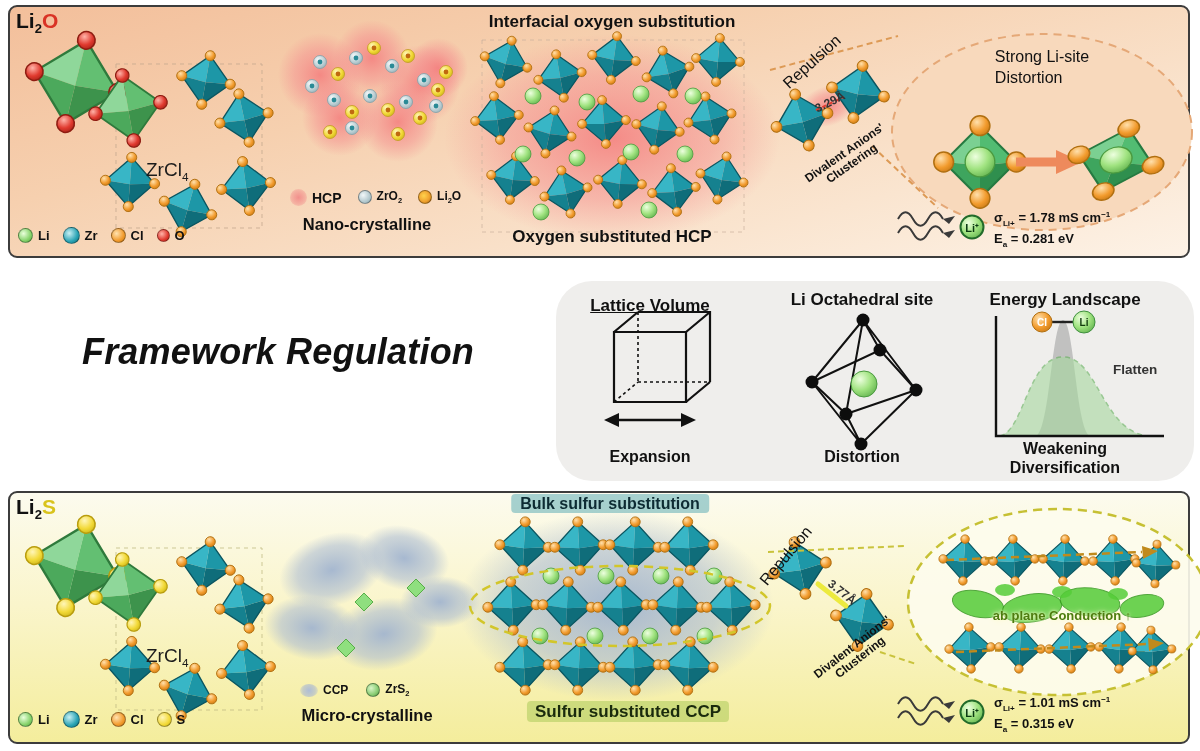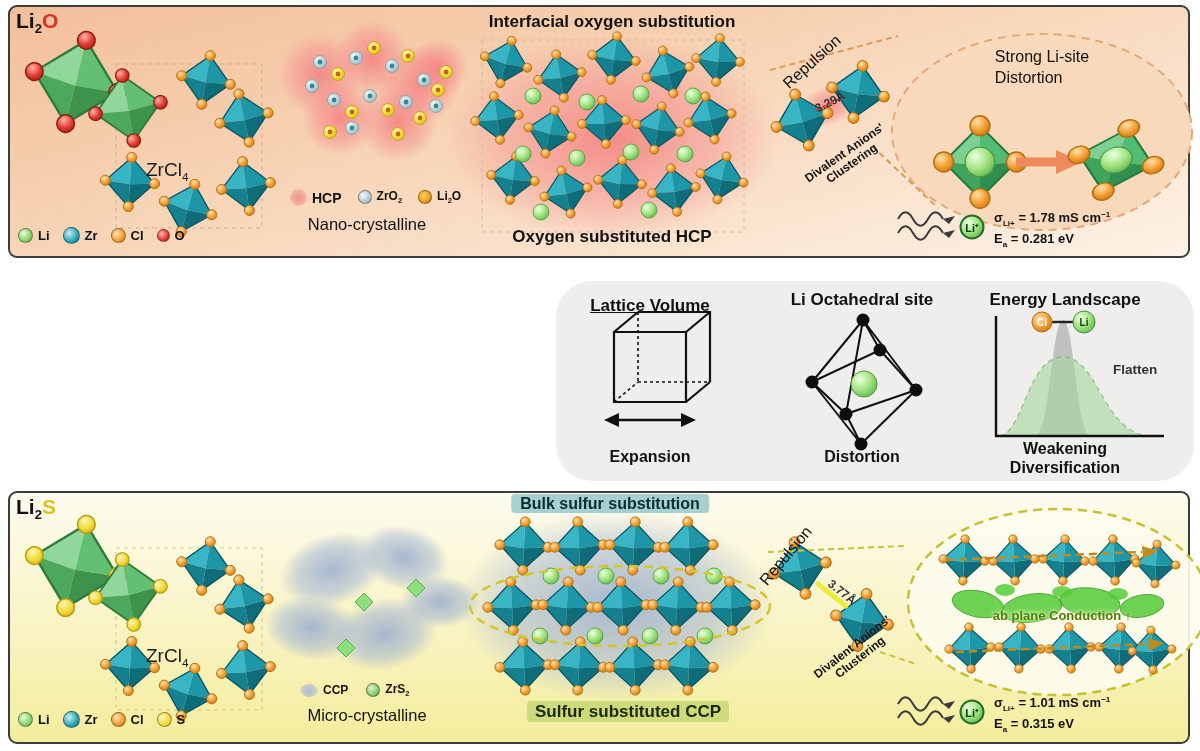--- a/index.html
+++ b/index.html
@@ -9,21 +9,21 @@
          border-radius:9px;box-sizing:border-box;z-index:1;}
   .panel.top{top:5px;background:linear-gradient(165deg,#f3bf9b 0%,#f6d0af 35%,#fae5d0 75%,#fdf2e6 100%);}
   .panel.bottom{top:491px;background:linear-gradient(180deg,#fcfbee 0%,#faf5cb 45%,#f4ed9c 100%);}
   .midbox{position:absolute;left:556px;top:281px;width:638px;height:200px;border-radius:36px;
           background:#efeeec;z-index:1;}
   svg.art{position:absolute;left:0;top:0;z-index:2;pointer-events:none;}
   .txt{position:absolute;z-index:3;white-space:nowrap;}
   .f-formula{font-size:21px;font-weight:700;}
   .f-sub{font-size:0.62em;}
   .f-lattice{font-size:19px;font-weight:500;color:#1c1c1c;margin-top:28px;}
-  .f-caption{font-size:16.5px;font-weight:400;}
+  .f-caption{font-size:16.5px;font-weight:700;}
   .f-title{font-size:17px;font-weight:700;}
   .f-small{font-size:12px;font-weight:600;}
   .f-stat{font-size:13px;font-weight:700;text-align:right;}
   .f-big{font-size:36px;font-weight:800;font-style:italic;line-height:44px;letter-spacing:0.2px;}
   .f-cardtitle{font-size:17px;font-weight:600;}
   .f-cardcap{font-size:16px;font-weight:600;}
   .anion-o{color:#d93325;}
   .anion-s{color:#d9c31c;}
   .legend{display:flex;gap:13px;align-items:center;}
   .li-item{display:flex;gap:5px;align-items:center;font-size:13px;font-weight:600;}
@@ -431,20 +431,21 @@
 
 <div class="txt" style="left:972px;top:227px;transform:translate(-50%,-50%);font-size:11px;font-weight:700;color:#0b3a12;">Li⁺</div>
 <div class="txt f-stat" style="left:994px;top:210px;">
   <span>σ</span><sub class="f-sub">Li+</sub><span> = 1.78 mS cm</span><sup class="f-sub">−1</sup>
 </div>
 <div class="txt f-stat" style="left:994px;top:231px;">
   <span>E</span><sub class="f-sub">a</sub><span> = 0.281 eV</span>
 </div>
 
 <div class="txt" style="left:278px;top:330px;transform:translateX(-50%);text-align:center;">
+  <div class="f-big">Framework Regulation</div>
 </div>
 
 <div class="txt f-cardtitle" style="left:650px;top:296px;transform:translateX(-50%);text-decoration:underline;">Lattice Volume</div>
 <div class="txt f-cardtitle" style="left:862px;top:290px;transform:translateX(-50%);">Li Octahedral site</div>
 <div class="txt f-cardtitle" style="left:1065px;top:290px;transform:translateX(-50%);">Energy Landscape</div>
 
 <div class="txt f-cardcap" style="left:650px;top:448px;transform:translateX(-50%);">Expansion</div>
 <div class="txt f-cardcap" style="left:862px;top:448px;transform:translateX(-50%);">Distortion</div>
 
 <div class="txt" style="left:1113px;top:362px;font-size:13.5px;font-weight:600;color:#333;">Flatten</div>

